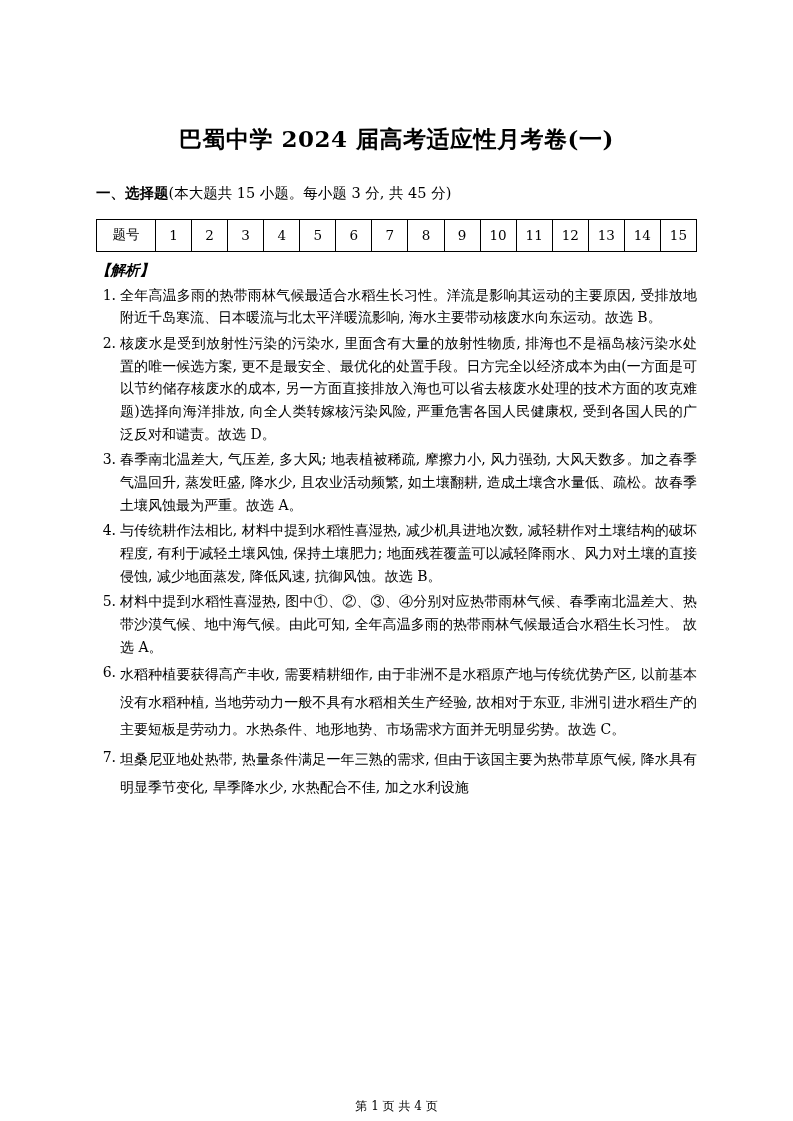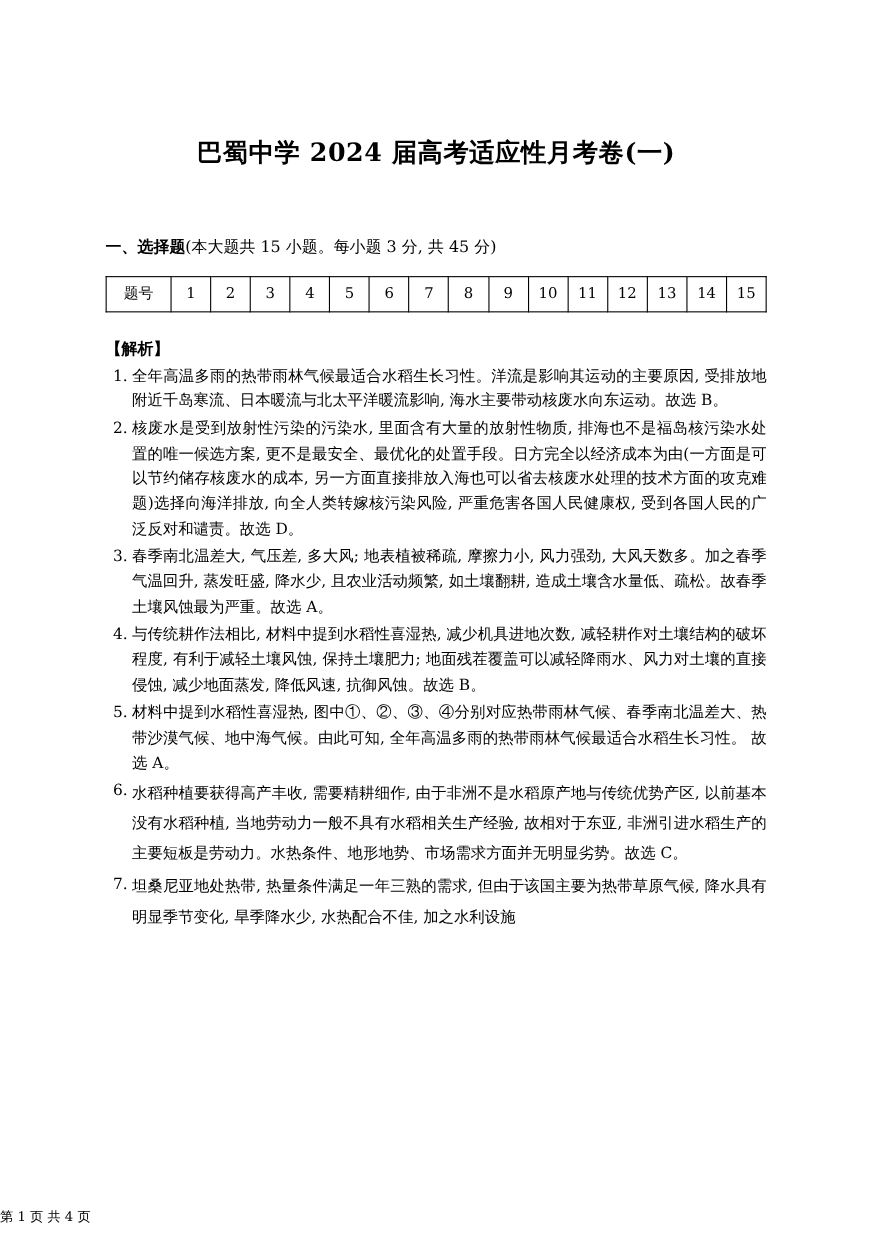--- a/index.html
+++ b/index.html
@@ -33,21 +33,21 @@
     letter-spacing: 0.5px;
     line-height: 1.5;
   }
   .doc-subtitle {
     font-size: 22px;
     font-weight: bold;
     margin-top: 14px;
     letter-spacing: 1px;
   }
   .section-heading {
-    margin-top: 56px;
+    margin-top: 24px;
     font-size: 14.5px;
     line-height: 1.6;
   }
   .section-heading .bold {
     font-weight: bold;
   }
   table.answers {
     margin-top: 14px;
     border-collapse: collapse;
     width: 100%;
@@ -59,23 +59,24 @@
     font-size: 13.5px;
     height: 21px;
     padding: 5px;
     font-family: "DejaVu Serif", "Liberation Serif", serif;
   }
   table.answers td.rowhead {
     width: 48px;
     font-size: 13.5px;
   }
   .analysis-label {
-    margin-top: 24px;
+    margin-top: 9px;
     font-size: 14.5px;
     font-weight: bold;
+    font-style: italic;
   }
   ol.items {
     list-style: none;
     margin: 4px 0 0 0;
     padding: 0;
   }
   ol.items > li {
     display: flex;
     align-items: flex-start;
     font-size: 14px;
@@ -95,21 +96,21 @@
     text-justify: inter-ideograph;
   }
   li.loose .txt {
     line-height: 1.95;
   }
   .footer {
     position: absolute;
     left: 0;
     right: 0;
     bottom: 32px;
-    text-align: left;
+    text-align: center;
     font-size: 12px;
     font-family: "DejaVu Serif", "Liberation Serif", serif;
   }
 </style>
 </head>
 <body>
 
 <div class="page">
 
   <div class="title-block">

